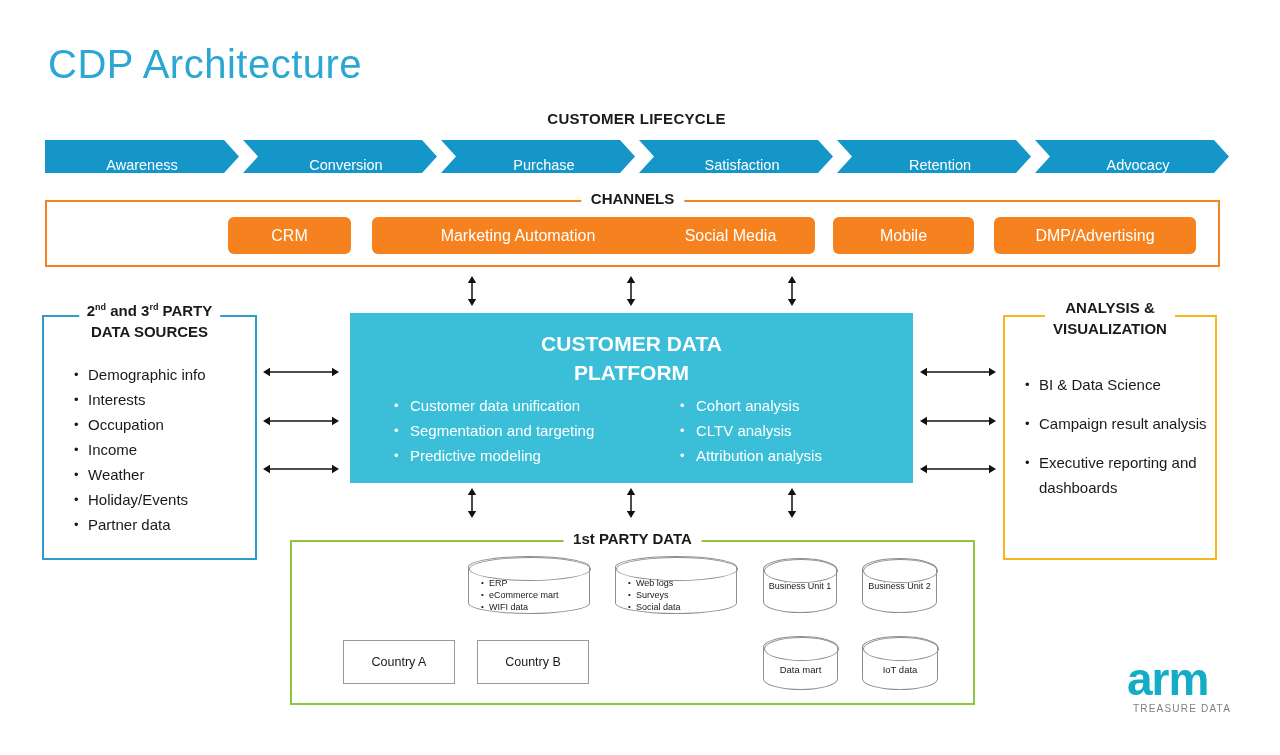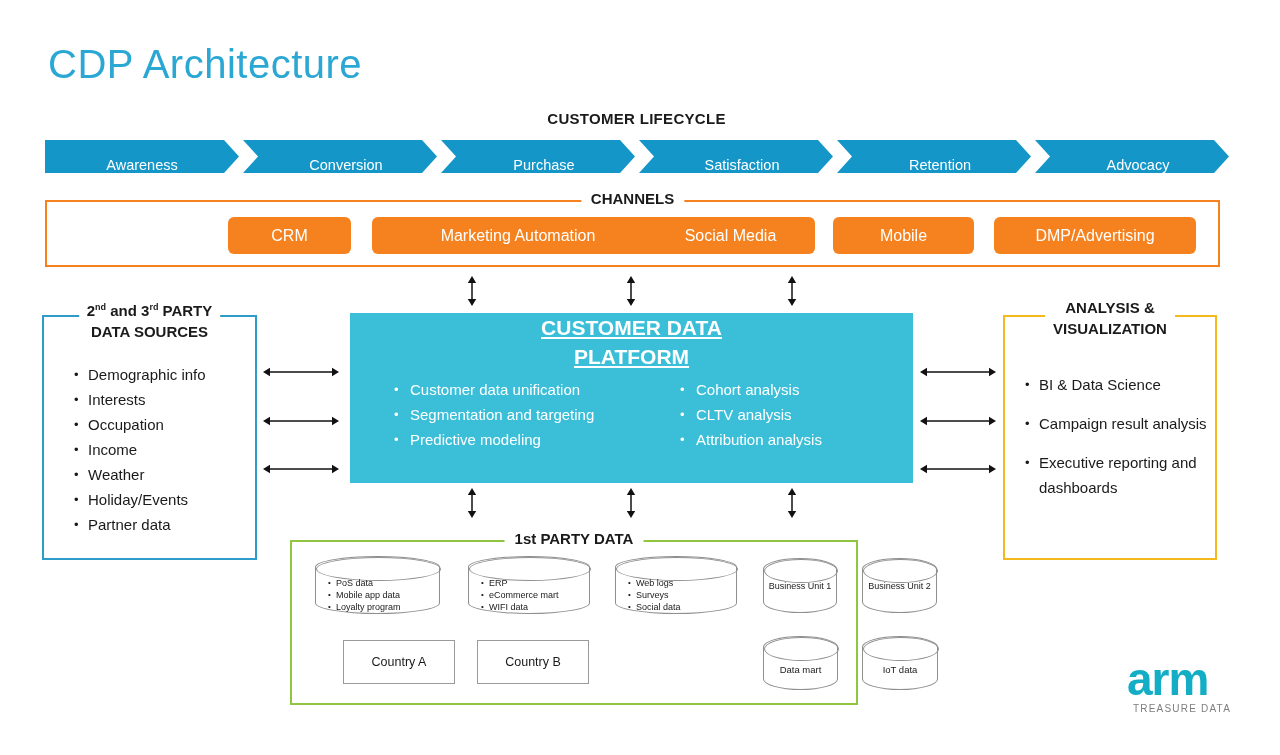--- a/index.html
+++ b/index.html
@@ -66,39 +66,39 @@
   .bullet-list { position:absolute; margin:0; padding:0; list-style:none; font-size:15px; }
   .bullet-list li { position:relative; padding-left:14px; line-height:16px; margin-bottom:9px; }
   .bullet-list li::before { content:'•'; position:absolute; left:0; top:0; font-size:13px; }
   .src-list { left:30px; top:50px; right:8px; }
 
   
   .cdp-box {
     position:absolute; left:350px; top:313px; width:563px; height:170px;
     background:#3BBFD9; color:#fff;
   }
-  .cdp-title { text-align:center; font-weight:bold; font-size:21px; line-height:29px; margin-top:0;text-decoration:underline; }
+  .cdp-title { text-align:center; font-weight:bold; font-size:21px; line-height:29px; margin-top:16px; }
   .cdp-cols { display:flex; margin-top:6px; }
   .cdp-list { margin:0; padding:0; list-style:none; font-size:15px; }
   .cdp-list li { position:relative; padding-left:16px; line-height:25px; }
   .cdp-list li::before { content:'•'; position:absolute; left:0; top:0; font-size:13px; }
   .cdp-col-left  { margin-left:44px; width:280px; }
   .cdp-col-right { margin-left:6px; }
 
   
   .right-box {
     position:absolute; left:1003px; top:315px; width:214px; height:245px;
     border:2px solid #F5B91E;
   }
   .ana-list { left:20px; top:55px; right:8px; }
   .ana-list li { line-height:25px; margin-bottom:14px; }
 
   
   .fp-box {
-    position:absolute; left:290px; top:540px; width:568px; height:165px;
+    position:absolute; left:290px; top:540px; width:685px; height:165px;
     border:2px solid #90C53F;
   }
   .fp-label {
     position:absolute; left:50%; top:-12px; transform:translateX(-50%);
     background:#fff; padding:0 10px; font-weight:bold; font-size:15px; white-space:nowrap;
   }
   .cyl {
     position:absolute; background:#fff;
     border:1px solid #8f8f8f; border-radius:50% / 11px;
   }
@@ -286,27 +286,20 @@
       <li>BI &amp; Data Science</li>
       <li>Campaign result analysis</li>
       <li>Executive reporting and dashboards</li>
     </ul>
   </div>
 
   <div class="fp-box">
     <div class="fp-label">1st PARTY DATA</div>
   </div>
 
-  <div class="cyl" style="left:315px;top:556px;width:125px;height:58px">
-    <ul class="cyl-list">
-      <li>PoS data</li>
-      <li>Mobile app data</li>
-      <li>Loyalty program</li>
-    </ul>
-  </div>
   <div class="cyl" style="left:468px;top:556px;width:122px;height:58px">
     <ul class="cyl-list">
       <li>ERP</li>
       <li>eCommerce mart</li>
       <li>WIFI data</li>
     </ul>
   </div>
   <div class="cyl" style="left:615px;top:556px;width:122px;height:58px">
     <ul class="cyl-list">
       <li>Web logs</li>

